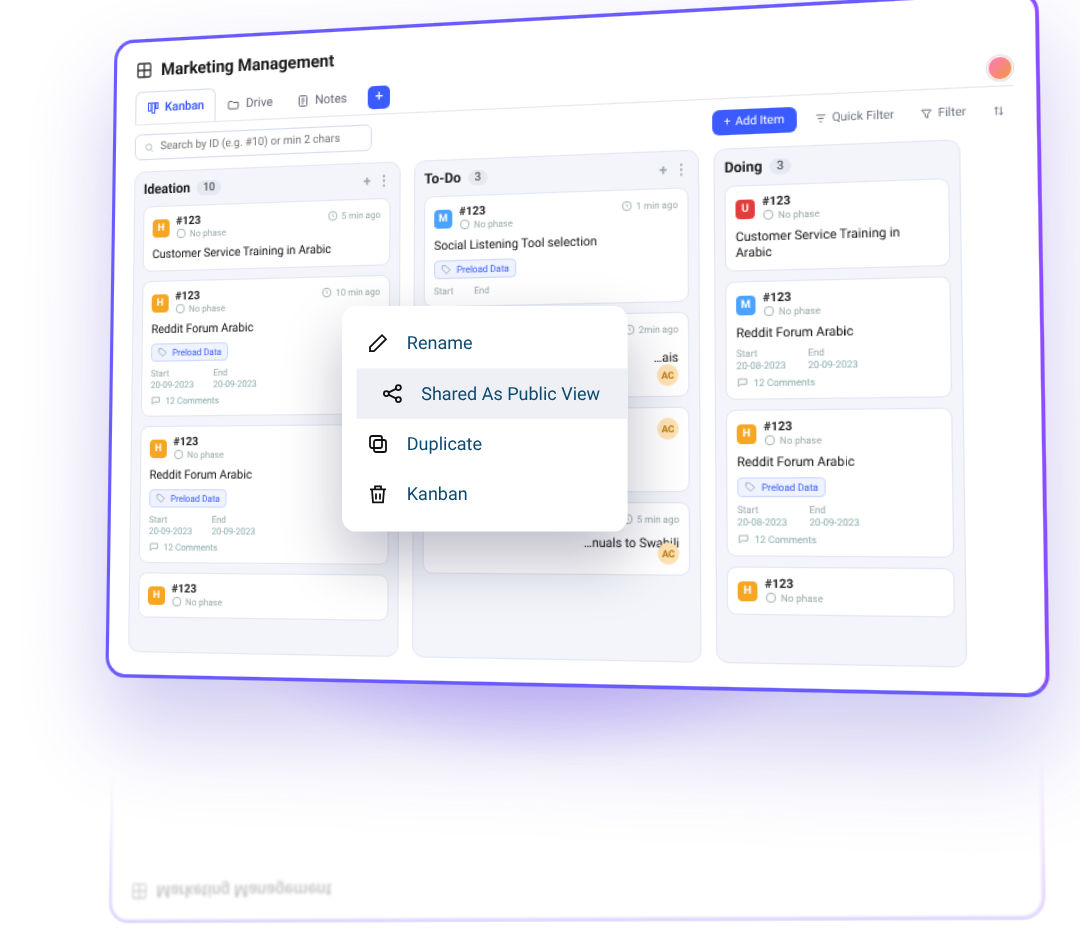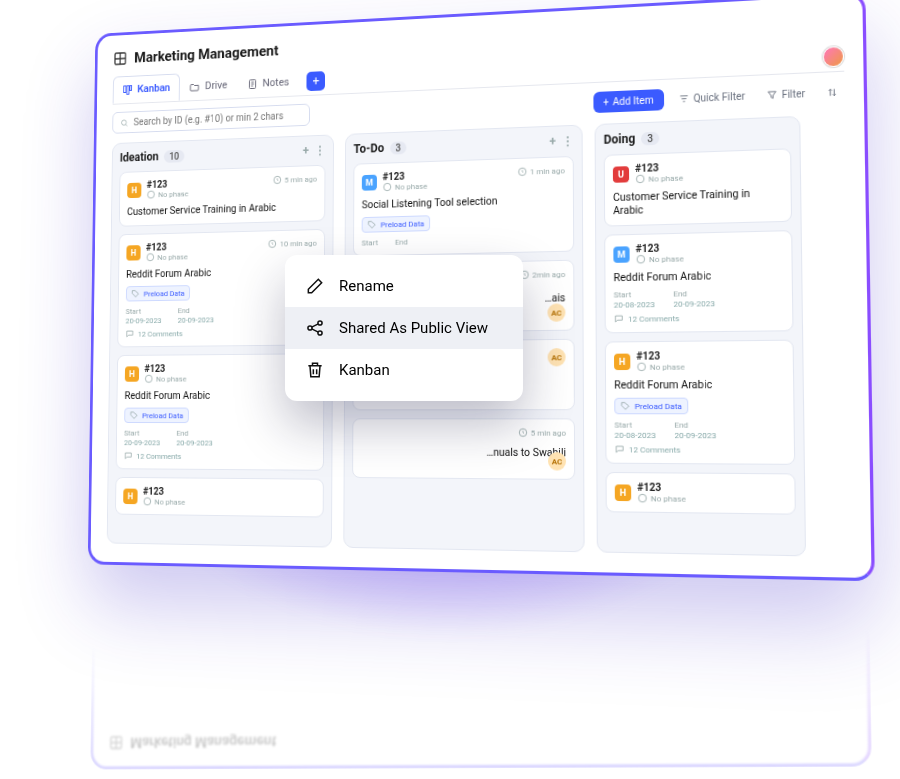--- a/index.html
+++ b/index.html
@@ -96,22 +96,22 @@
 .meta .m{display:flex;flex-direction:column;gap:1px;}
 .meta .m .lbl{color:#9aa;}
 .comm{display:flex;align-items:center;gap:4px;font-size:8px;color:#8aa;margin-top:4px;}
 .assgn{position:absolute;right:8px;bottom:8px;width:18px;height:18px;border-radius:50%;background:#ffe3b3;color:#b8760b;font-size:8px;font-weight:700;display:flex;align-items:center;justify-content:center;}
 
 
 .ctx {
   position:absolute; left:285px; top:255px; width:238px; background:#fff;
   border-radius:12px; box-shadow:0 24px 50px rgba(20,20,60,.28); padding:10px 0; z-index:50;
 }
-.ctx-row{display:flex;align-items:center;gap:14px;padding:11px 20px;font-size:15px;color:#000000;cursor:pointer;}
-.ctx-row.hl{background:#eef0f5;}
+.ctx-row{display:flex;align-items:center;gap:14px;padding:11px 20px;font-size:15px;color:#0c4a6e;cursor:pointer;}
+.ctx-row.hl{background:#eef0f5;margin-left:12px;}
 .ctx-row svg{width:20px;height:20px;stroke:#111;}
 
 .ic-svg{width:10px;height:10px;stroke:#9aa;fill:none;stroke-width:2;}
 </style>
 </head>
 <body>
 
 <div class="glow"></div>
 
 <div class="reflection">
@@ -526,17 +526,24 @@
     <svg viewBox="0 0 24 24" fill="none" stroke-width="1.8">
         <circle cx="6" cy="12" r="2.5"></circle>
         <circle cx="18" cy="6" r="2.5"></circle>
         <circle cx="18" cy="18" r="2.5"></circle>
         <path d="M8 11l8-4M8 13l8 4"></path>
       </svg>
     <span>Shared As Public View</span>
   </div>
   <div class="ctx-row">
     <svg viewBox="0 0 24 24" fill="none" stroke-width="1.8">
+        <rect x="8" y="8" width="12" height="12" rx="2"></rect>
+        <rect x="4" y="4" width="12" height="12" rx="2"></rect>
+      </svg>
+    <span>Duplicate</span>
+  </div>
+  <div class="ctx-row">
+    <svg viewBox="0 0 24 24" fill="none" stroke-width="1.8">
         <path d="M4 7h16M9 7V4h6v3M6 7l1 13h10l1-13M10 11v6M14 11v6"></path>
       </svg>
     <span>Kanban</span>
   </div>
 </div>
 
 </body></html>

